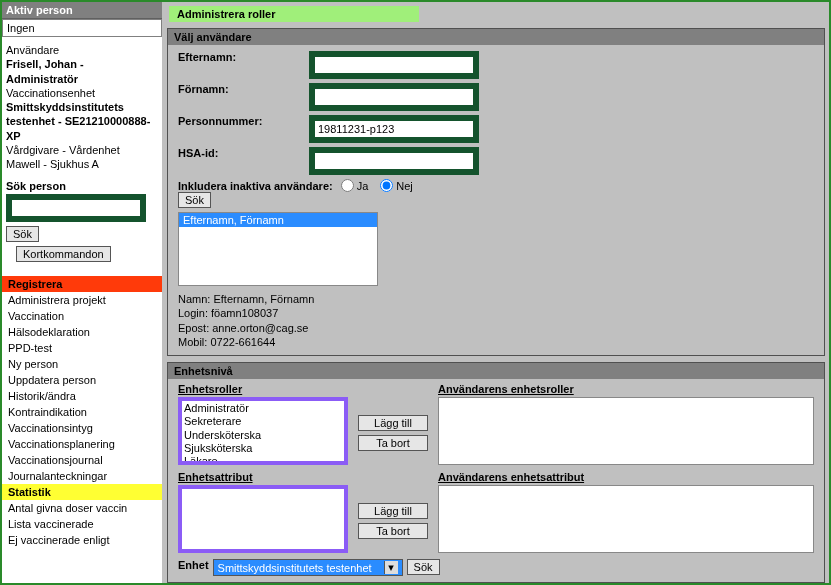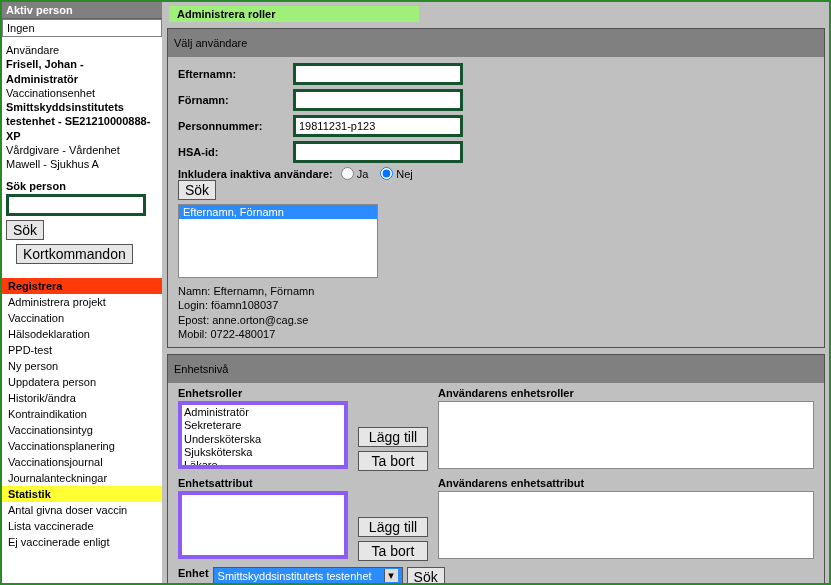--- a/index.html
+++ b/index.html
@@ -35,30 +35,30 @@
 }
 
 .sb-block { padding: 6px 4px 2px 4px; line-height: 1.3; }
 .sb-block b { font-weight: bold; }
 
 .sb-search { padding: 6px 4px; }
 .sb-search-label { font-weight: bold; display: block; margin-bottom: 2px; }
 
 input[type=text] {
   background: #fff;
-  border: 3px solid #14532d;
+  border: 6px solid #14532d;
   padding: 2px 3px;
   font-size: 11px;
 }
 
 button, .btn {
   background: #e6e6e6;
   border: 1px solid #555;
   padding: 1px 6px;
-  font-size: 14px;
+  font-size: 11px;
   cursor: pointer;
   display: inline-block;
 }
 .btn-kort { border: 1px solid #555; margin-top: 4px; margin-left: 10px; }
 
 .menu-item {
   padding: 2px 6px;
   cursor: pointer;
   color: #000;
 }
@@ -82,26 +82,26 @@
 
 .panel {
   border: 1px solid #505050;
   background: #c0c0c0;
   margin-top: 6px;
   padding: 0;
 }
 .panel-title {
   background: #808080;
   color: #000;
-  font-weight: normal;
-  padding: 8px 6px;
+  font-weight: bold;
+  padding: 2px 6px;
 }
 .panel-body { padding: 6px 10px; }
 
-.form-row { display: flex; align-items: center; margin-bottom: 4px; }
+.form-row { display: flex; align-items: flex-start; margin-bottom: 4px; gap: 16px; }
 .form-row label { width: 115px; font-weight: bold; }
 .form-row input[type=text] { width: 170px; }
 
 .radio-row { display: flex; align-items: center; margin-top: 4px; margin-bottom: 0; }
 .radio-row label.lead { font-weight: bold; margin-right: 8px; }
 .radio-row .rad { margin-right: 12px; display: flex; align-items: center; }
 .radio-row .rad input { margin-right: 3px; }
 
 .listbox {
   background: #fff;
@@ -115,37 +115,37 @@
 
 .info-lines { margin-top: 6px; line-height: 1.3; }
 
 .enhet-grid {
   display: grid;
   grid-template-columns: 170px 70px 1fr;
   column-gap: 10px;
   row-gap: 2px;
   padding: 4px 10px 4px 10px;
 }
-.col-label { font-weight: bold; }
+.col-label { font-weight: bold; text-decoration: underline; }
 .small-list {
   background: #fff;
   border: 4px solid #8b5cf6;
   height: 68px;
   width: 170px;
   font-size: 11px;
   padding: 1px 2px;
   overflow: hidden;
 }
 .big-list {
   background: #fff;
   border: 1px solid #888;
   height: 68px;
   width: 100%;
 }
-.btn-col { display: flex; flex-direction: column; gap: 4px; margin-top: 26px; }
+.btn-col { display: flex; flex-direction: column; gap: 4px; margin-top: 18px; }
 
 .enhet-select-row { padding: 2px 10px 6px 10px; display: flex; align-items: flex-start; gap: 4px; }
 .enhet-select-row label { font-weight: bold; }
 .sel-text {
   background: #2a8cff; color: #fff;
   border: 1px solid #555;
   width: 190px; padding: 1px 4px;
   display: inline-flex; justify-content: space-between; align-items: center;
 }
 .sel-arrow { background: #ddd; color: #000; width: 14px; text-align: center; border-left: 1px solid #555; }
@@ -246,21 +246,21 @@
       <button class="btn">Sök</button>
 
       <div class="listbox">
         <div class="sel">Efternamn, Förnamn</div>
       </div>
 
       <div class="info-lines">
         <div><span>Namn:</span> <span>Efternamn, Förnamn</span></div>
         <div><span>Login:</span> <span>föamn108037</span></div>
         <div><span>Epost:</span> <span>anne.orton@cag.se</span></div>
-        <div><span>Mobil:</span> <span>0722-480017</span></div>
+        <div><span>Mobil:</span> <span>0722-661644</span></div>
       </div>
     </div>
   </div>
 
   
   <div class="panel">
     <div class="panel-title">Enhetsnivå</div>
 
     <div class="enhet-grid">
       <div class="col-label">Enhetsroller</div>

